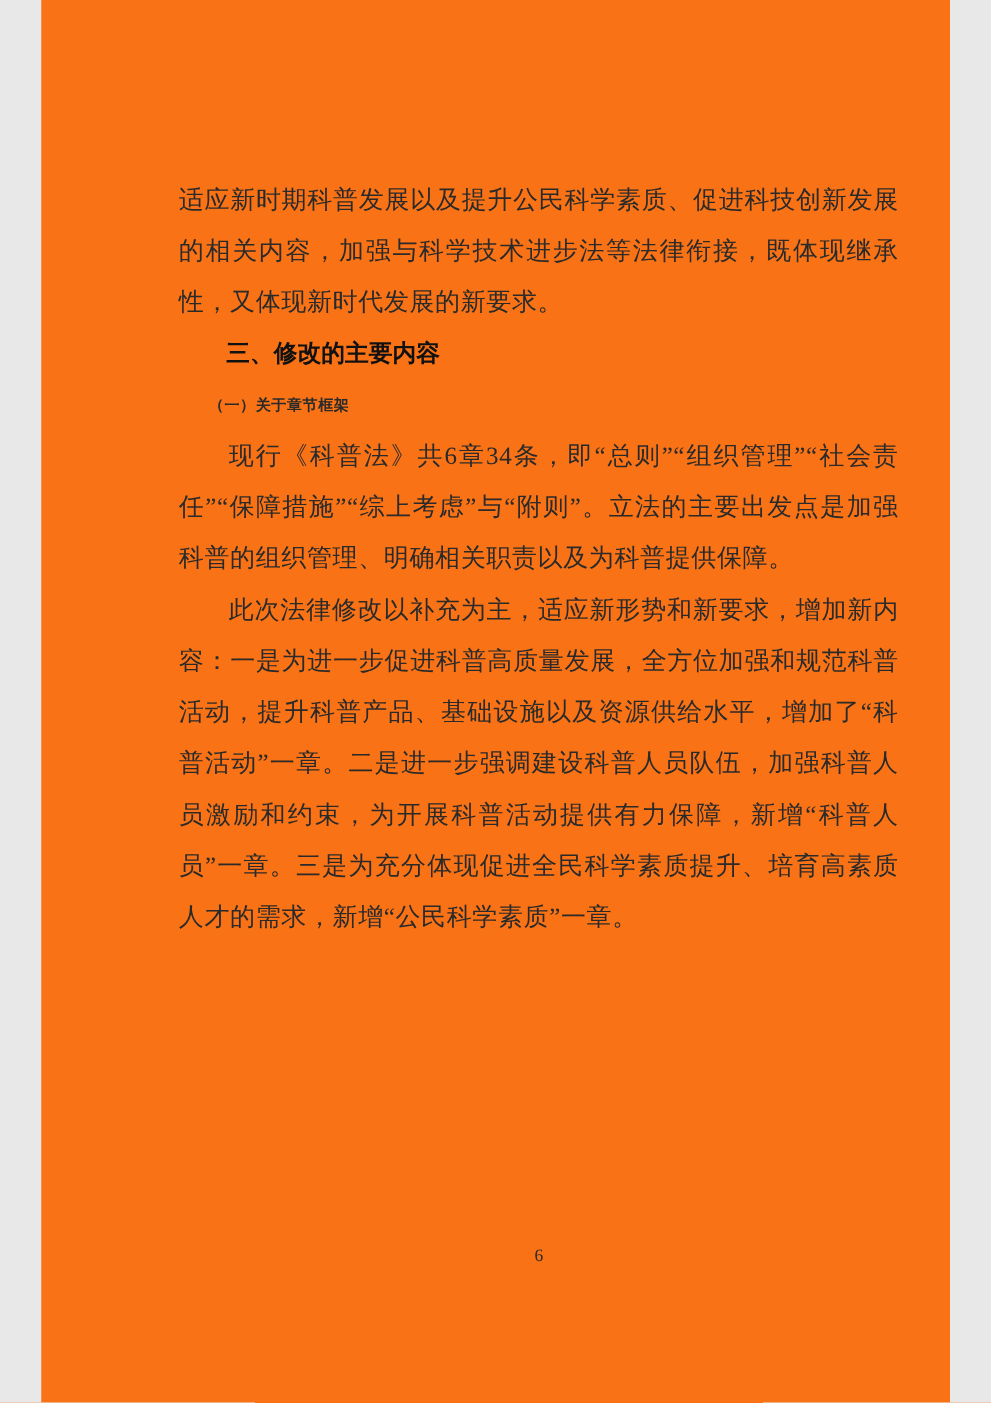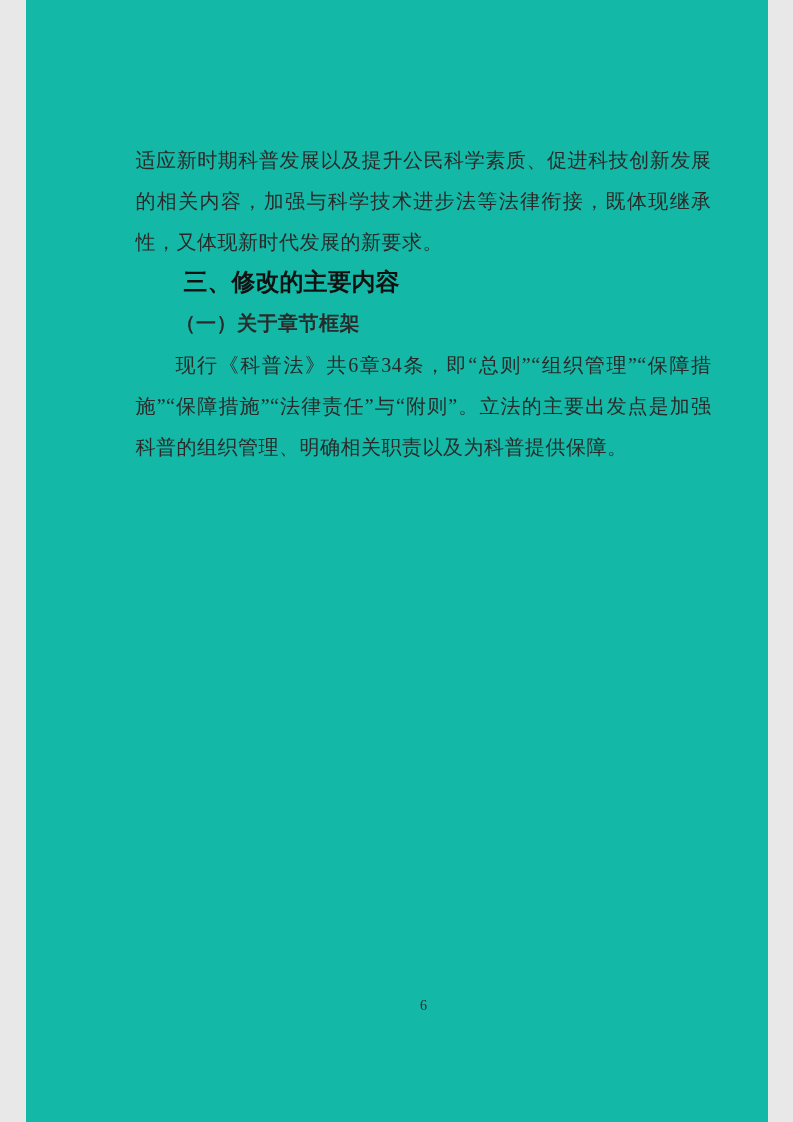--- a/index.html
+++ b/index.html
@@ -5,24 +5,23 @@
   html, body {
     margin: 0;
     padding: 0;
     background: #e8e8e8;
   }
   .page {
     position: relative;
     width: 727px;
     height: 1122px;
     margin: 0 auto;
-    background: #14b8a6;
+    background: #f97316;
     overflow: hidden;
     font-family: "Liberation Serif", serif;
-    padding-left: 15px;
   }
   .content {
     position: absolute;
     left: 110px;
     top: 140px;
     width: 576px;
     color: #2a2a2a;
   }
   .para {
     margin: 0;
@@ -33,34 +32,34 @@
     text-justify: inter-character;
     text-indent: 2em;
     font-family: "Liberation Serif", serif;
     color: #2a2a2a;
   }
   .para.no-indent {
     text-indent: 0;
   }
   .heading {
     margin: 0;
-    font-size: 24px;
+    font-size: 19px;
     line-height: 41px;
     font-weight: bold;
     text-indent: 2em;
-    font-family: Liberation Mono, monospace;
+    font-family: Liberation Sans, sans-serif;
     color: #111111;
   }
   .subheading {
     margin: 0;
-    font-size: 20px;
+    font-size: 12px;
     line-height: 41px;
     letter-spacing: 0.5px;
     text-indent: 2em;
-    font-family: Liberation Mono, monospace;
+    font-family: Liberation Sans, sans-serif;
     color: #2a2a2a;
   }
   .footer {
     position: absolute;
     left: 110px;
     top: 996px;
     width: 576px;
     text-align: center;
     font-size: 14px;
     line-height: 20px;
@@ -69,16 +68,17 @@
   }
 </style>
 </head>
 <body>
 
 <div class="page">
   <div class="content">
     <p class="para no-indent">适应新时期科普发展以及提升公民科学素质、促进科技创新发展的相关内容，加强与科学技术进步法等法律衔接，既体现继承性，又体现新时代发展的新要求。</p>
     <h2 class="heading">三、修改的主要内容</h2>
     <h3 class="subheading">（一）关于章节框架</h3>
-    <p class="para">现行《科普法》共6章34条，即“总则”“组织管理”“保障措施”“保障措施”“法律责任”与“附则”。立法的主要出发点是加强科普的组织管理、明确相关职责以及为科普提供保障。</p>
+    <p class="para">现行《科普法》共6章34条，即“总则”“组织管理”“社会责任”“保障措施”“综上考虑”与“附则”。立法的主要出发点是加强科普的组织管理、明确相关职责以及为科普提供保障。</p>
+    <p class="para">此次法律修改以补充为主，适应新形势和新要求，增加新内容：一是为进一步促进科普高质量发展，全方位加强和规范科普活动，提升科普产品、基础设施以及资源供给水平，增加了“科普活动”一章。二是进一步强调建设科普人员队伍，加强科普人员激励和约束，为开展科普活动提供有力保障，新增“科普人员”一章。三是为充分体现促进全民科学素质提升、培育高素质人才的需求，新增“公民科学素质”一章。</p>
   </div>
   <div class="footer">6</div>
 </div>
 
 </body></html>

